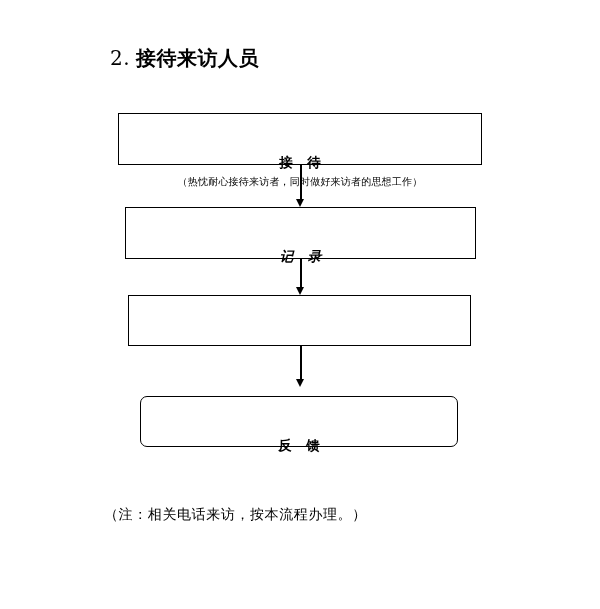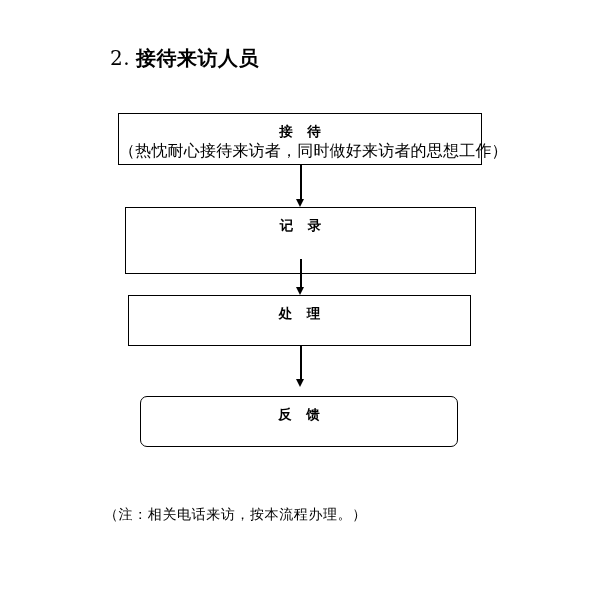--- a/index.html
+++ b/index.html
@@ -51,32 +51,33 @@
     text-align: center;
     padding-top: 7px;
   }
   .node-title {
     font-size: 13.5px;
     font-weight: bold;
     letter-spacing: 5px;
     text-indent: 5px;
     line-height: 20px;
     white-space: nowrap;
+    margin-top: 31px;
   }
   .node-desc {
-    font-size: 16px;
+    font-size: 10px;
     font-weight: normal;
     letter-spacing: 0.2px;
     line-height: 20px;
     white-space: nowrap;
   }
 
   
   #node-1 { left: 118px; top: 113px;  width: 364px; height: 52px; }
-  #node-2 { left: 125px; top: 207px;  width: 351px; height: 67px; }
+  #node-2 { left: 125px; top: 207px;  width: 351px; height: 52px; font-style: italic; }
   #node-3 { left: 128px; top: 295px;  width: 343px; height: 51px; }
   #node-4 { left: 140px; top: 396px;  width: 318px; height: 51px; border-radius: 7px; }
 
   
   .arrow {
     position: absolute;
     left: 296px;
     width: 9px;
   }
   .arrow .shaft {
@@ -141,21 +142,20 @@
   <div class="node" id="node-2">
     <div class="node-title">记 录</div>
   </div>
 
   <div class="arrow" id="arrow-2">
     <div class="shaft"></div>
     <div class="head"></div>
   </div>
 
   <div class="node" id="node-3">
-    <div class="node-title">处 理</div>
   </div>
 
   <div class="arrow" id="arrow-3">
     <div class="shaft"></div>
     <div class="head"></div>
   </div>
 
   <div class="node" id="node-4">
     <div class="node-title">反 馈</div>
   </div>

